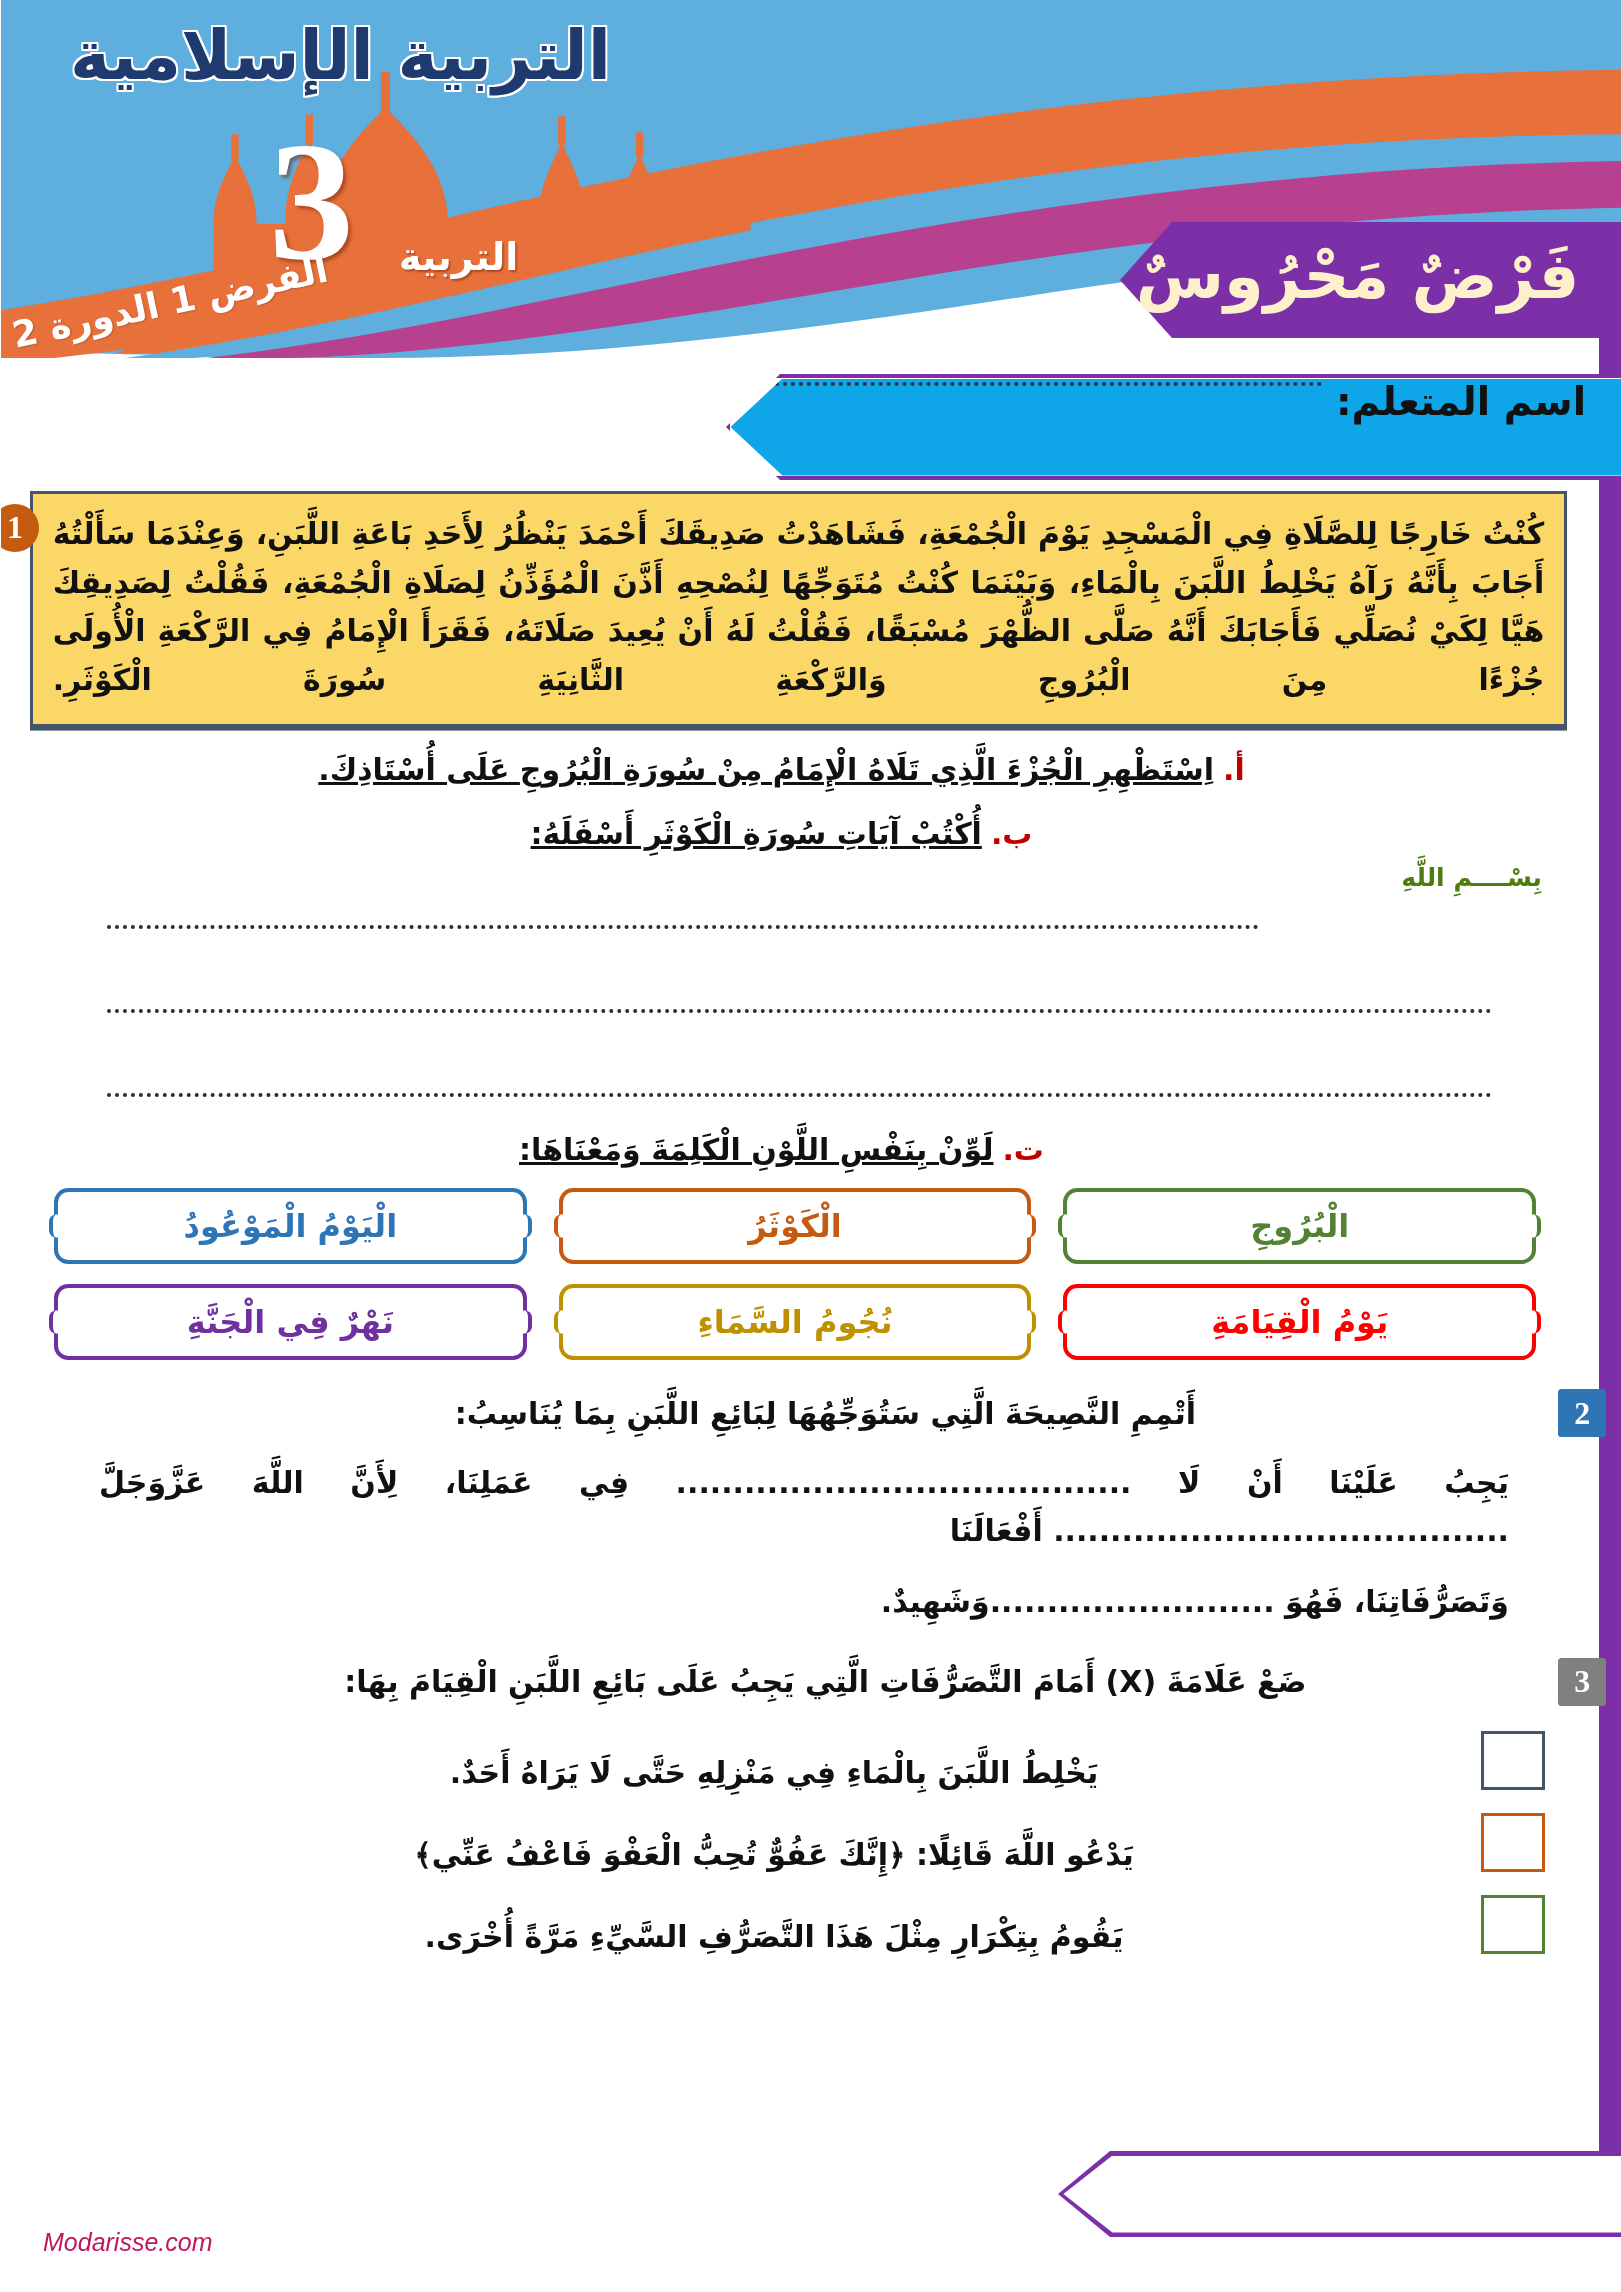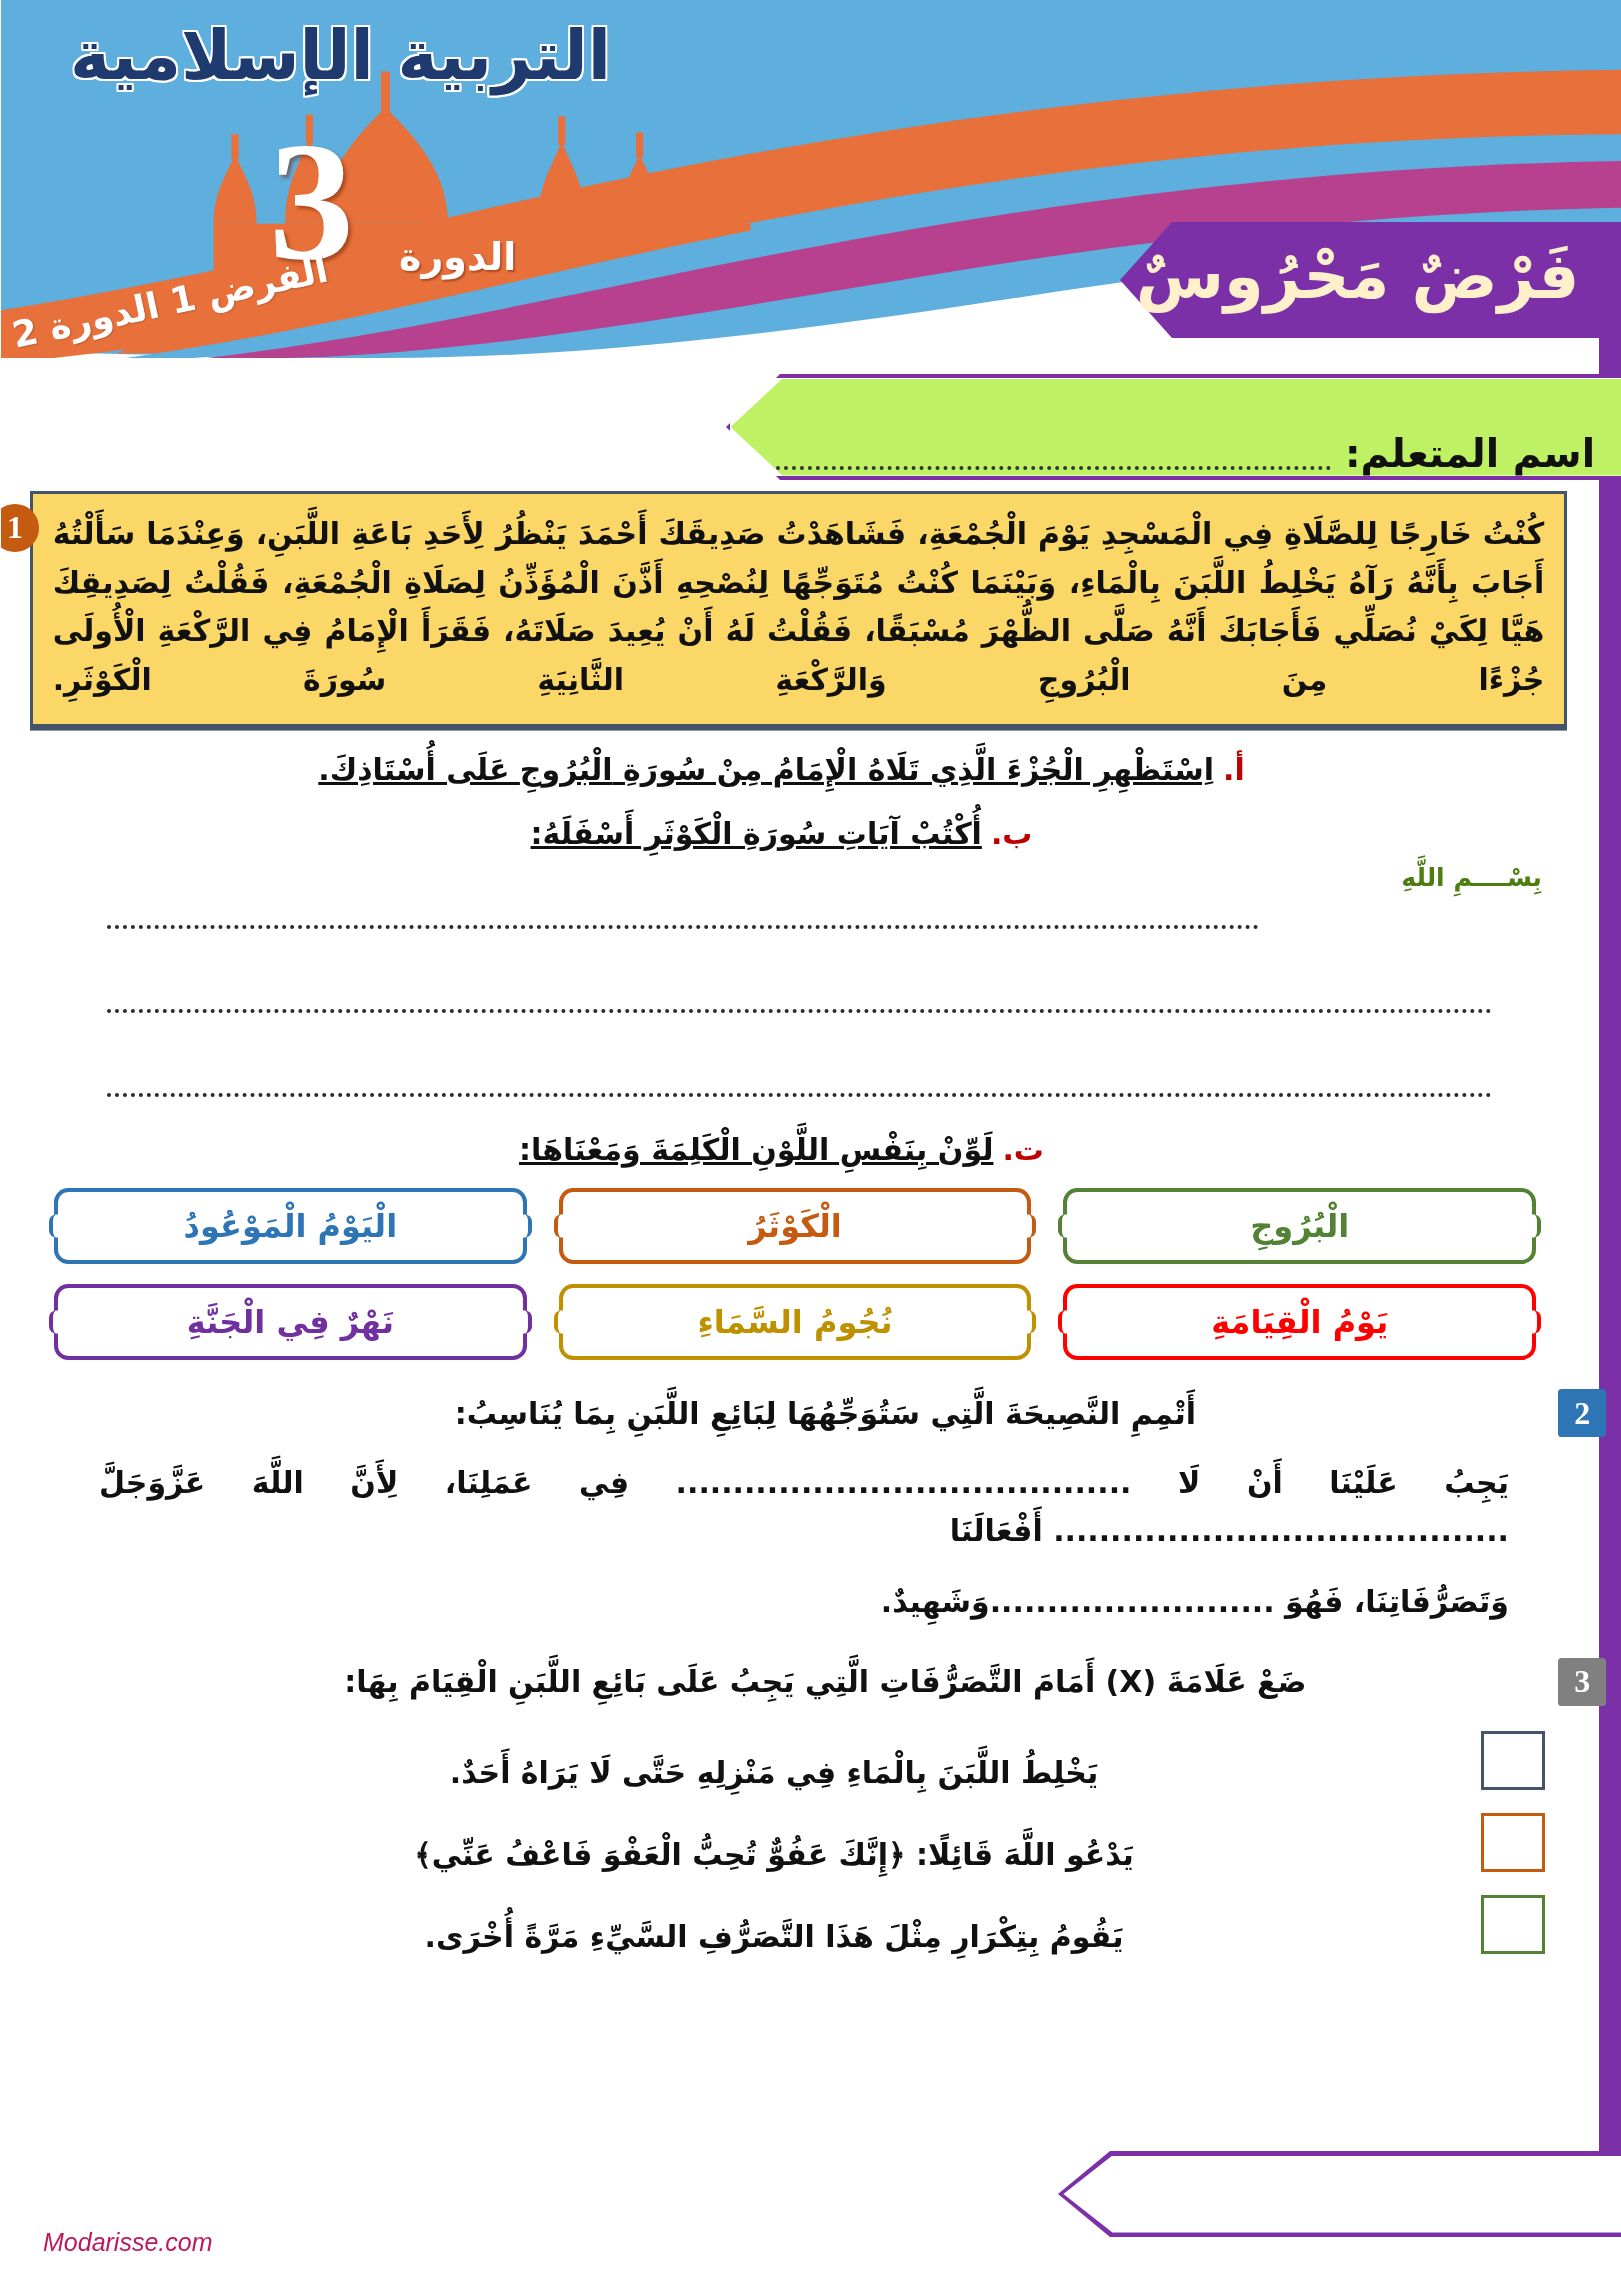--- a/index.html
+++ b/index.html
@@ -134,26 +134,26 @@
     position: absolute;
     inset: 0;
     background: #ffffff;
     border: 4.5px solid #7b30a8;
     border-right: none;
     clip-path: polygon(0% 50%, 54px 0%, 100% 0%, 100% 100%, 54px 100%);
   }
   .name-inner {
     position: absolute;
     inset: 4.5px 0 4.5px 4.5px;
-    background: #bef264;
+    background: #0ea5e9;
     clip-path: polygon(0% 50%, 52px 0%, 100% 0%, 100% 100%, 52px 100%);
     display: flex;
-    align-items: flex-end;
-    direction: rtl;
-    padding-right: 27px;
+    align-items: flex-start;
+    direction: rtl;
+    padding-right: 36px;
   }
   .name-label {
     font-size: 39px;
     font-weight: bold;
     color: #111;
     white-space: nowrap;
   }
   .name-dots {
     flex: 0 0 auto;
     width: 555px;
@@ -488,21 +488,21 @@
         <path d="M230,400 C470,372 700,312 985,262 C1270,212 1540,184 1811,180 L1811,236 C1560,240 1300,268 1030,316 C760,364 530,396 320,400 Z" fill="#b8418f"></path>
 
         <path d="M330,400 C560,392 790,348 1060,304 C1330,260 1580,236 1811,232 L1811,268 C1600,272 1360,296 1100,340 C845,384 620,400 430,400 Z" fill="#5eaede"></path>
 
         <path d="M430,400 C650,400 880,372 1140,332 C1400,292 1620,272 1811,268 L1811,400 Z" fill="#ffffff"></path>
       </g>
     </svg>
 
     <div class="header-title">التربية الإسلامية</div>
     <div class="level-num">3</div>
-    <div class="level-label">الدورة</div>
+    <div class="level-label">التربية</div>
   </div>
 
   <div class="corner-tag">الفرض 1 الدورة 2</div>
 
   <div class="ribbon-title">
     <div class="chev"></div>
     <div class="txt">فَرْضٌ مَحْرُوسٌ</div>
   </div>
 
   <div class="name-row">

